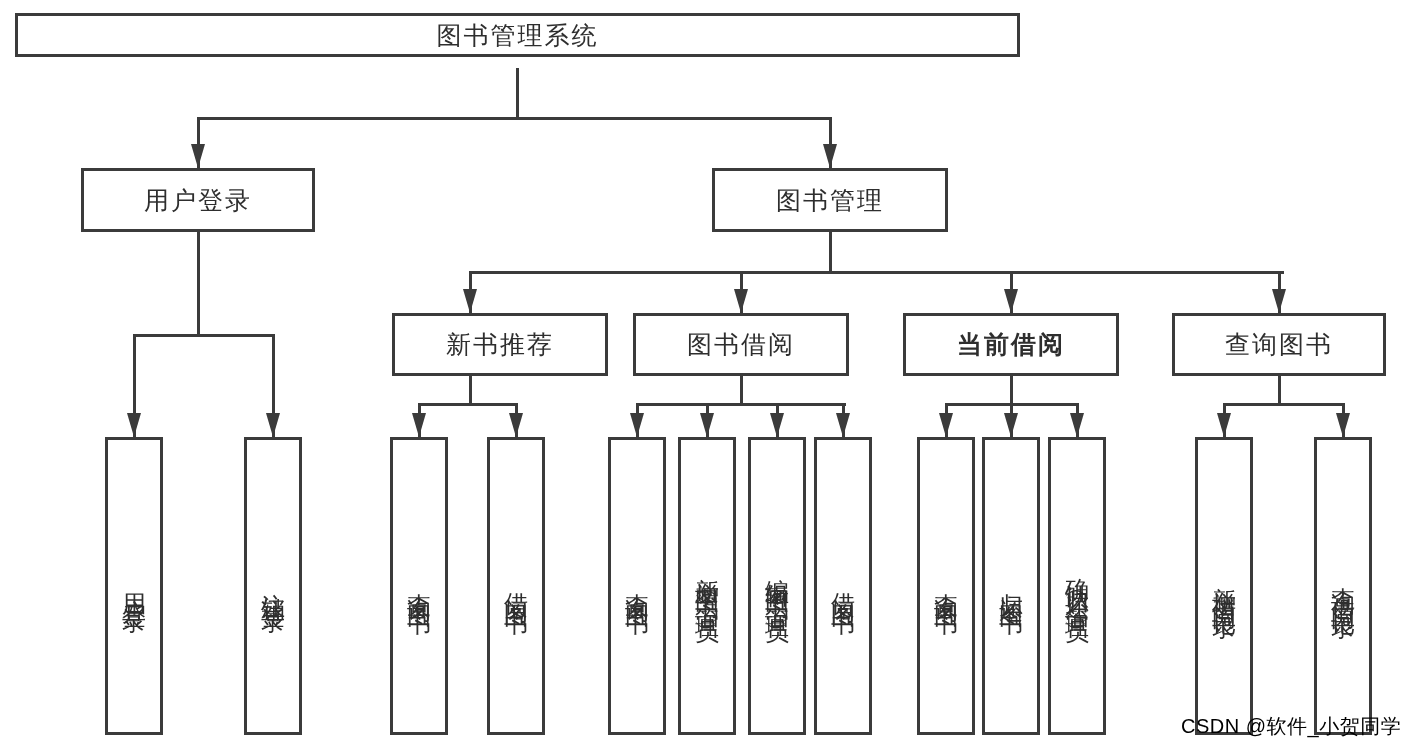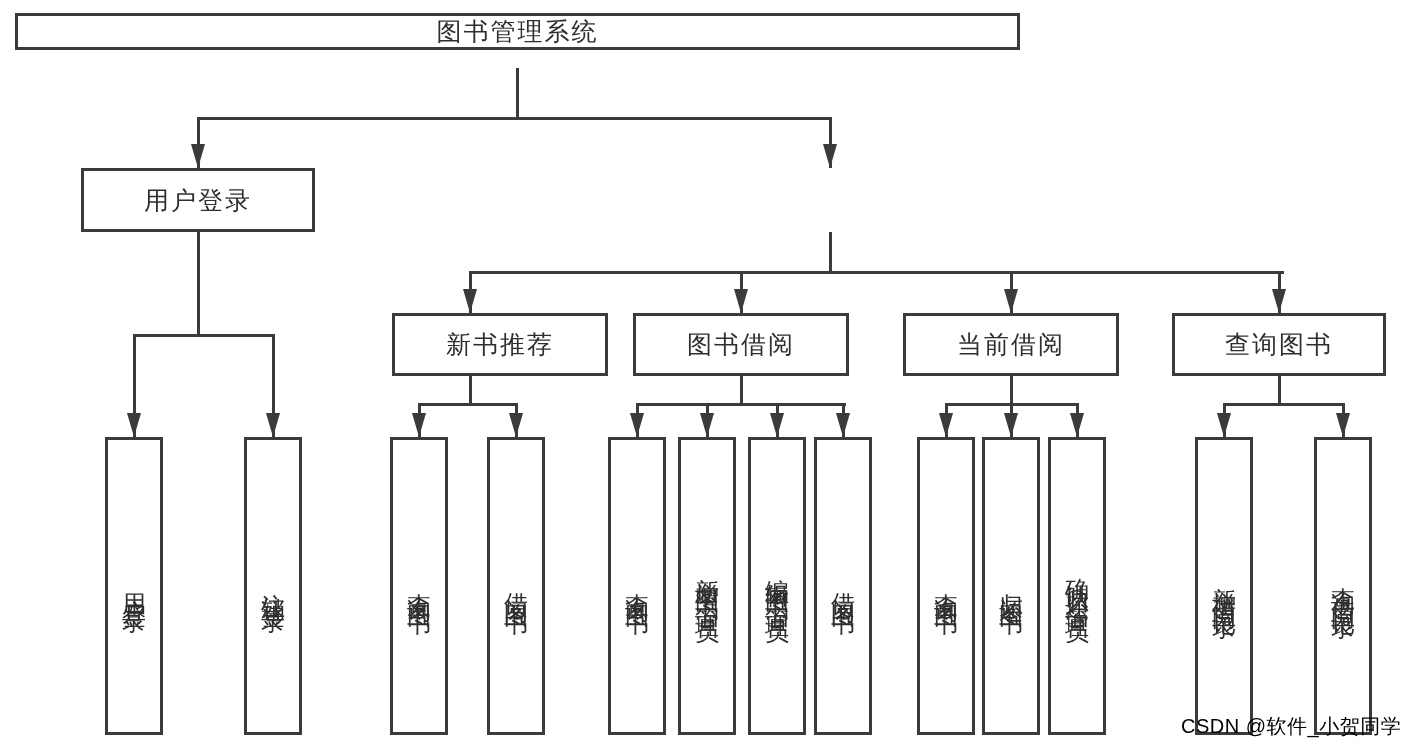--- a/index.html
+++ b/index.html
@@ -30,35 +30,38 @@
   .watermark {
     position:absolute; left:1181px; top:713px; z-index:6;
     font-size:20px; letter-spacing:0.5px; color:#000000; white-space:nowrap;
   }
 </style>
 </head>
 <body>
 
 <div class="stage">
 
-  <div class="box" style="left:15px;top:13px;width:1005px;height:37px;">
+  <div class="box" style="left:15px;top:13px;width:1005px;height:44px;">
     <span class="h-label">图书管理系统</span>
   </div>
 
   <div class="box" style="left:81px;top:168px;width:234px;height:64px;">
     <span class="h-label">用户登录</span>
+  </div>
+  <div class="box" style="left:712px;top:168px;width:236px;height:64px;">
+    <span class="h-label">图书管理</span>
   </div>
 
   <div class="box" style="left:362px;top:313px;width:216px;height:63px;margin-left:30px;">
     <span class="h-label">新书推荐</span>
   </div>
   <div class="box" style="left:633px;top:313px;width:216px;height:63px;">
     <span class="h-label">图书借阅</span>
   </div>
-  <div class="box" style="left:903px;top:313px;width:216px;height:63px;">
+  <div class="box" style="left:903px;top:313px;width:216px;height:63px;font-weight:bold;">
     <span class="h-label">当前借阅</span>
   </div>
   <div class="box" style="left:1172px;top:313px;width:214px;height:63px;">
     <span class="h-label">查询图书</span>
   </div>
 
   <div class="box leaf" style="left:105px;top:437px;width:58px;height:298px;">
     <span class="v-label">用户登录</span>
   </div>
   <div class="box leaf" style="left:244px;top:437px;width:58px;height:298px;">

